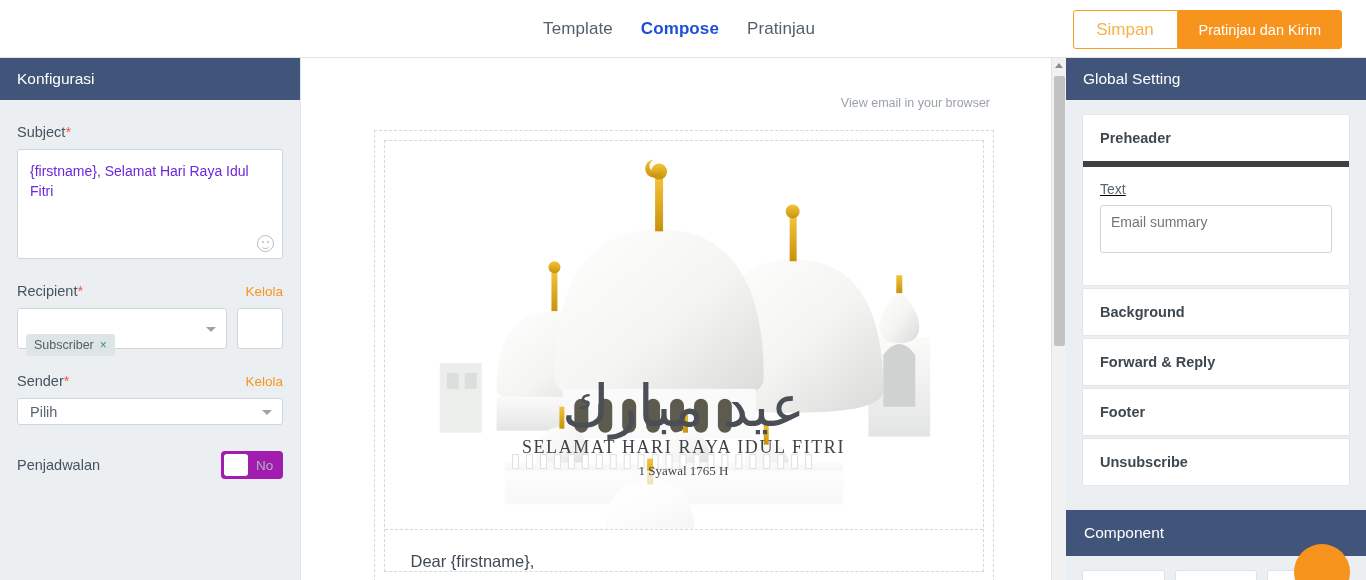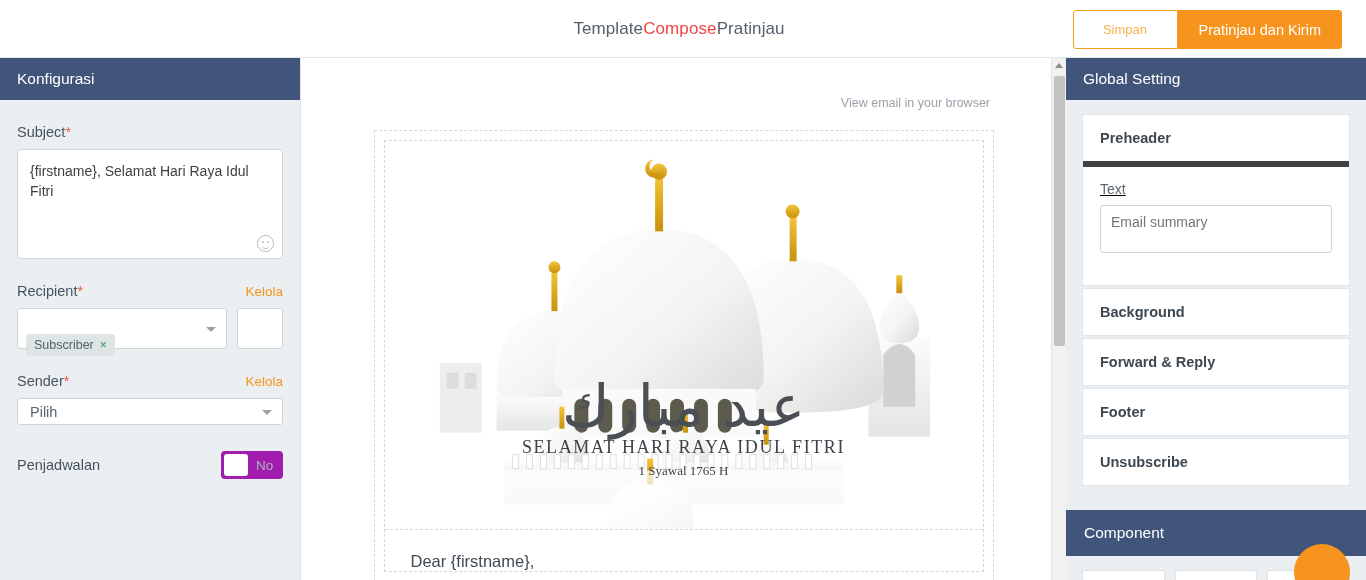--- a/index.html
+++ b/index.html
@@ -12,35 +12,35 @@
   #app { position: relative; width: 1366px; height: 580px; }
 
   
   .topbar {
     position: absolute; top: 0; left: 0; width: 1366px; height: 58px;
     background: #ffffff; border-bottom: 1px solid #e2e5e8;
     display: flex; align-items: center;
   }
   .topnav {
     position: absolute; left: 0; right: 8px; top: 0; height: 57px;
-    display: flex; align-items: center; justify-content: center; 
+    display: flex; align-items: center; justify-content: center; gap: 28px;
   }
   .topnav-item {
     font-size: 17px; color: #555f6b; cursor: pointer;
     letter-spacing: .1px;
   }
-  .topnav-item.active { color: #ef4444; font-weight: normal; }
+  .topnav-item.active { color: #1d4ed8; font-weight: bold; }
   .topactions {
     position: absolute; right: 24px; top: 10px;
     display: flex; align-items: center;
   }
   .btn-outline {
     height: 39px; min-width: 105px; padding: 0 22px;
     background: #fff; border: 1px solid #f4a01c; color: #f7b24a;
-    font-size: 13px; border-radius: 3px 0 0 3px; cursor: pointer;
+    font-size: 17px; border-radius: 3px 0 0 3px; cursor: pointer;
     display: flex; align-items: center; justify-content: center;
     font-family: "Liberation Sans", sans-serif;
   }
   .btn-solid {
     height: 39px; padding: 0 20px;
     background: #f7941d; border: 1px solid #f7941d; color: #fff;
     font-size: 14.5px; border-radius: 0 3px 3px 0; cursor: pointer;
     display: flex; align-items: center; justify-content: center;
     font-family: "Liberation Sans", sans-serif;
   }
@@ -60,21 +60,21 @@
     display: flex; align-items: baseline; justify-content: space-between;
     margin-top: 24px; margin-bottom: 9px;
   }
   .field-label { font-size: 14.5px; color: #45535f; }
   .req { color: #f05b4a; }
   .manage-link { font-size: 13.5px; color: #f7941d; cursor: pointer; }
 
   .subject-box {
     position: relative; background: #fff; border: 1px solid #cfd6da;
     border-radius: 3px; height: 110px; padding: 11px 12px;
-    font-size: 14px; color: #404040; line-height: 20px;
+    font-size: 14px; color: #6d28d9; line-height: 20px;
     overflow: hidden; cursor: text;
   }
   .emoji-btn {
     position: absolute; right: 8px; bottom: 6px;
     width: 17px; height: 17px; border-radius: 50%;
     border: 1.3px solid #b5bcc2; cursor: pointer;
   }
   .emoji-btn::before {
     content: ""; position: absolute; left: 3.5px; top: 4.5px;
     width: 2px; height: 2px; border-radius: 50%;

